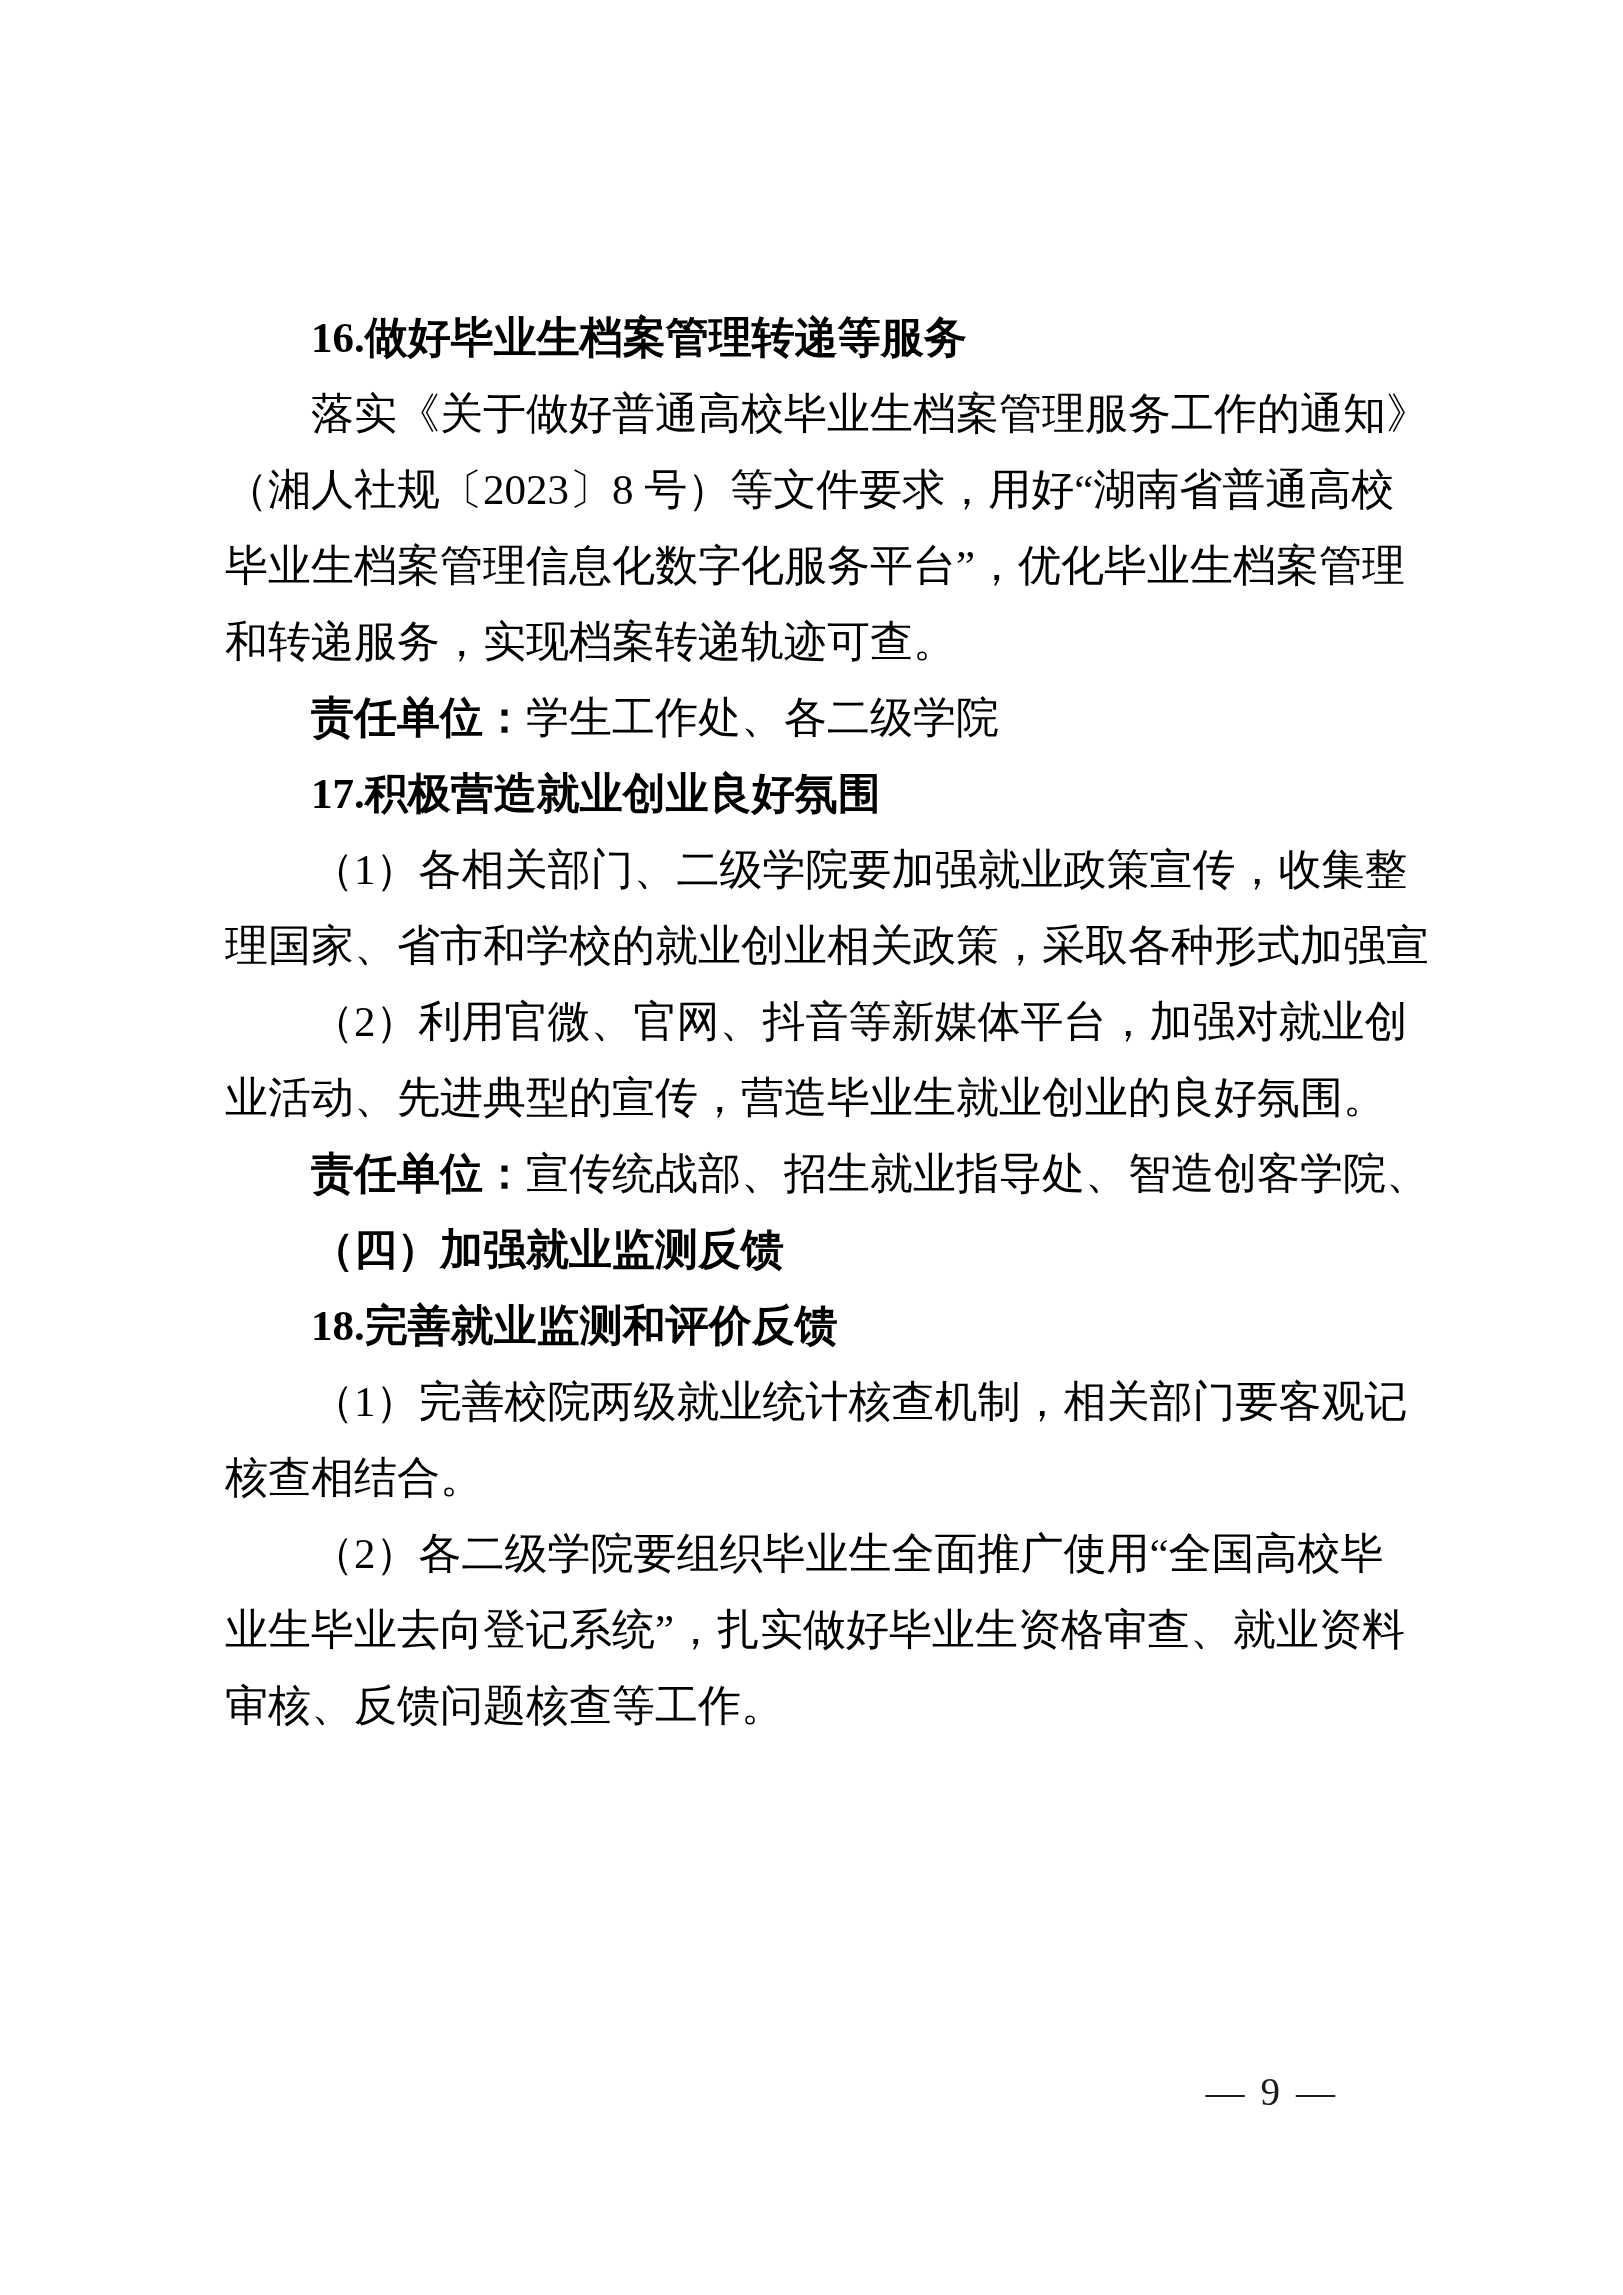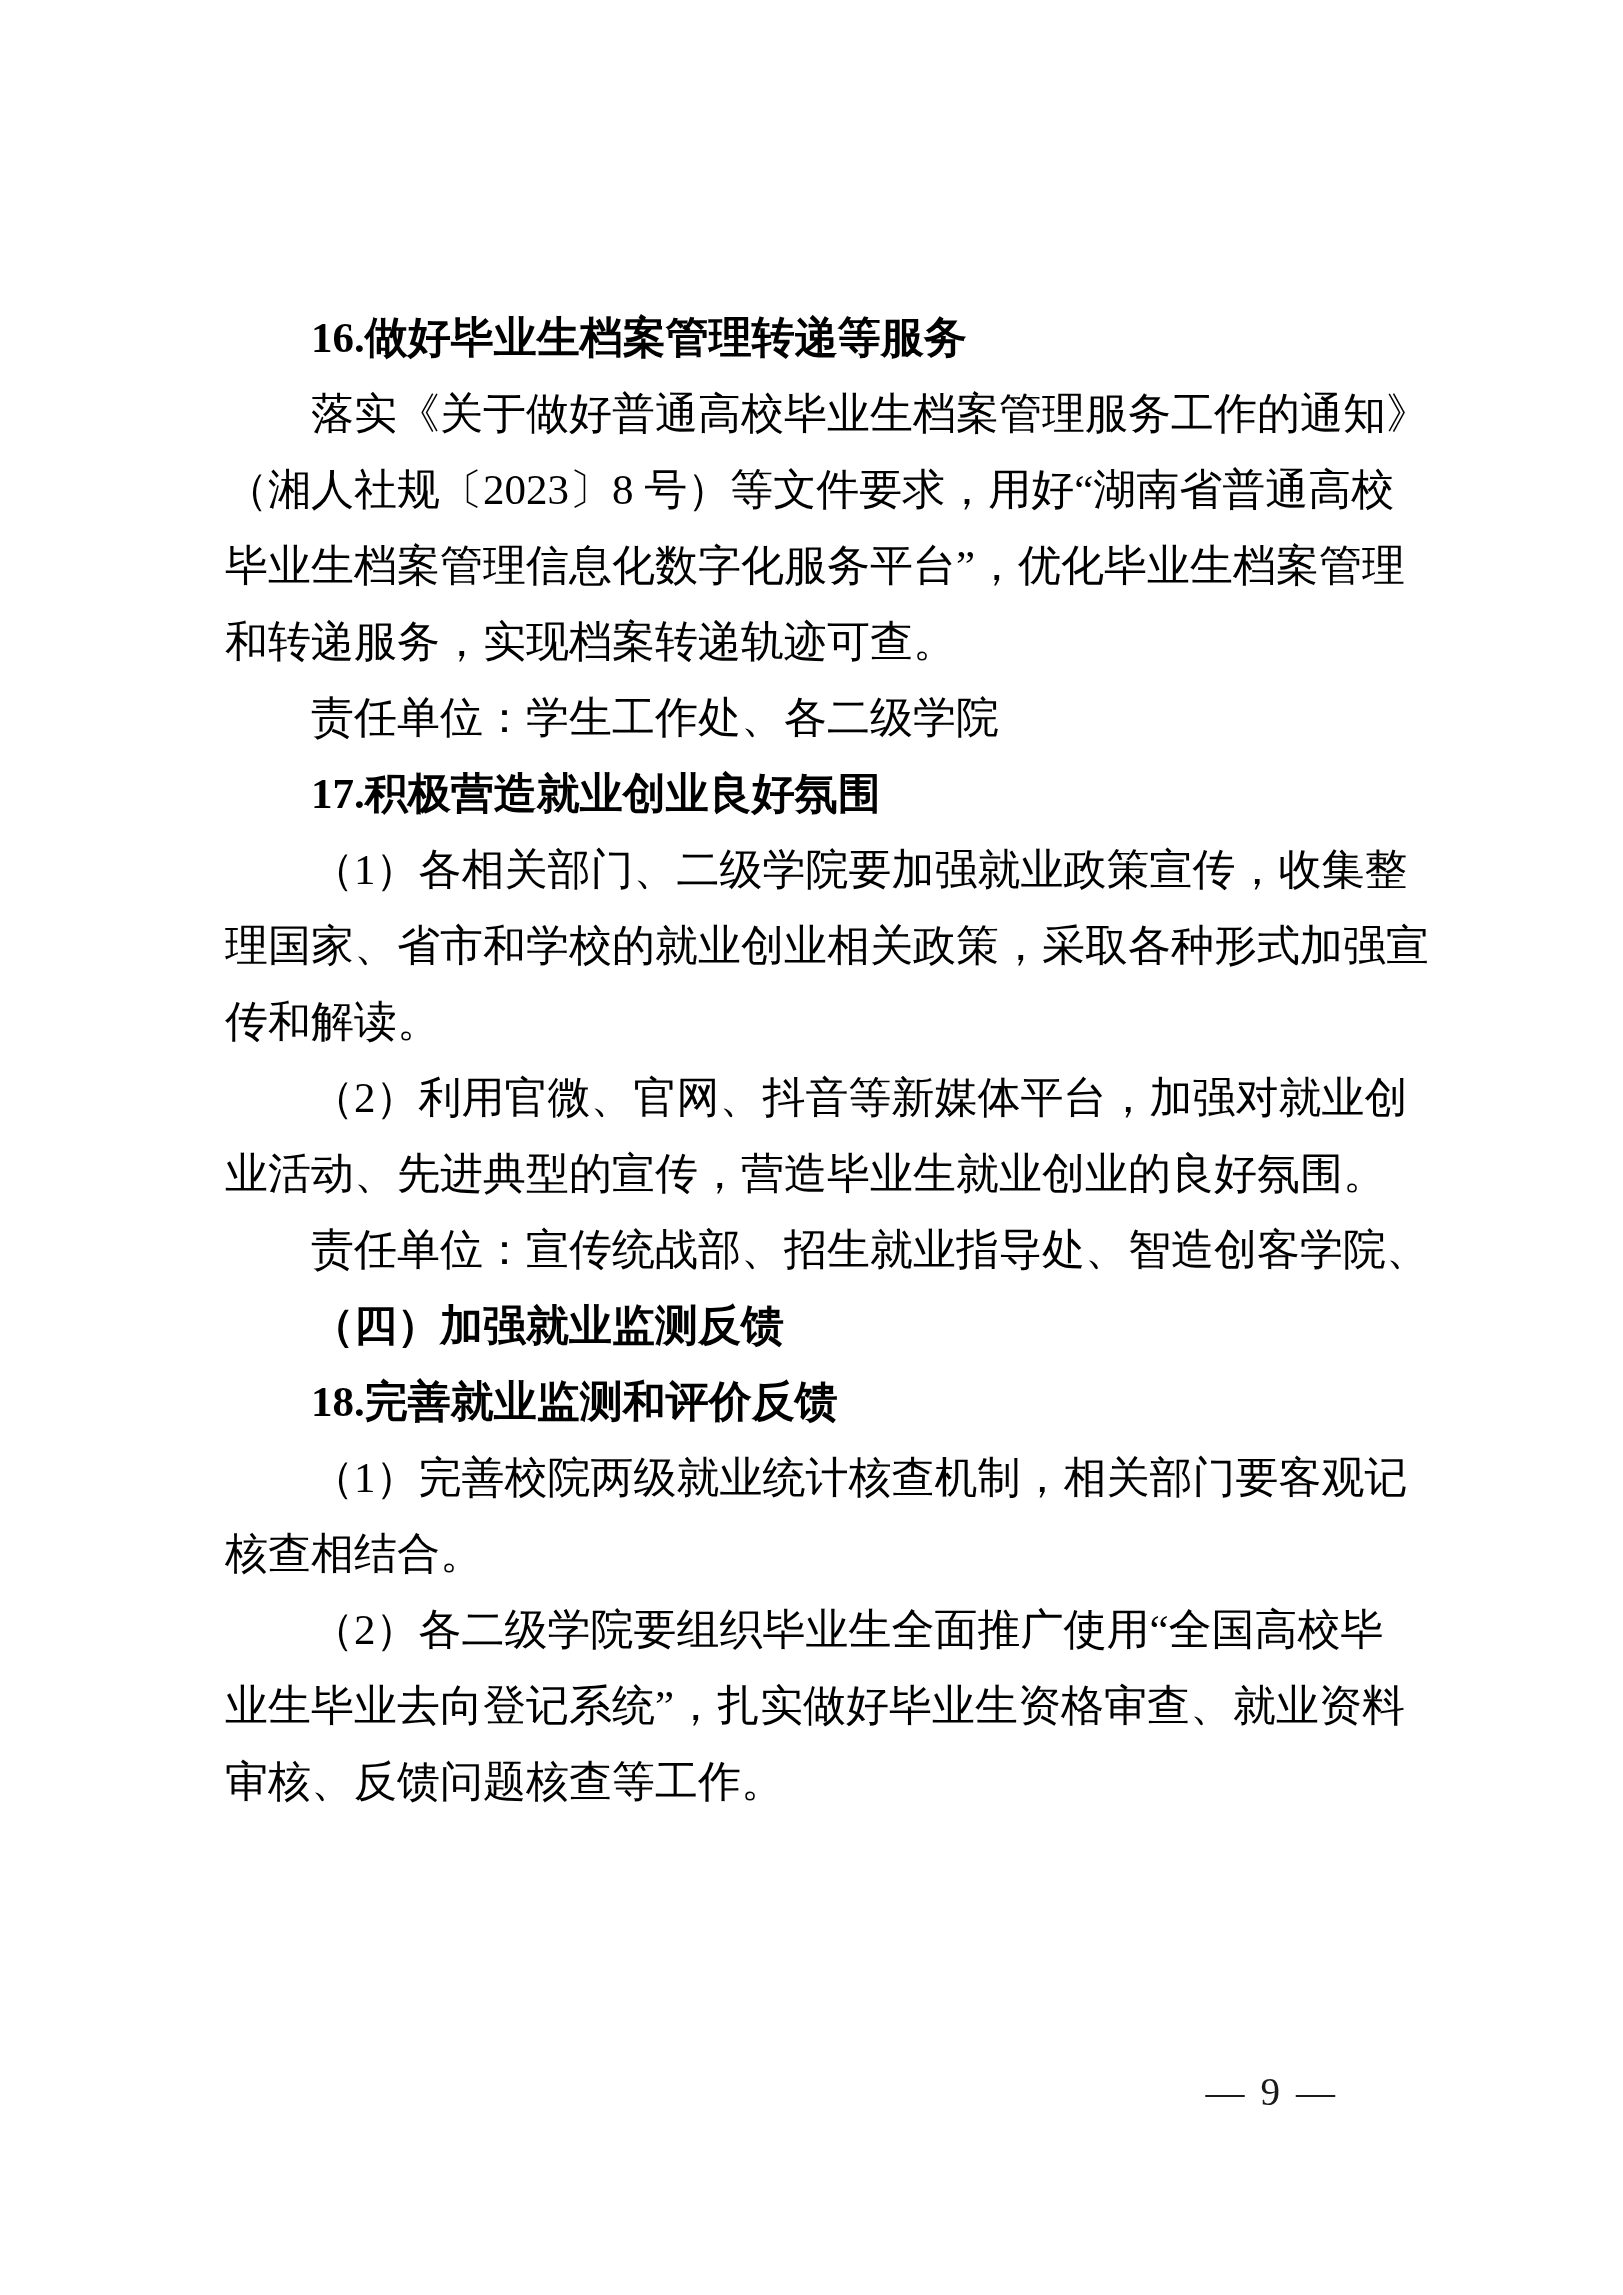--- a/index.html
+++ b/index.html
@@ -16,21 +16,21 @@
   }
   .line{
     font-size:43px;
     line-height:76px;
     white-space:nowrap;
     font-family:"Liberation Serif","DejaVu Serif",serif;
   }
   .indent{padding-left:86px;}
   .heading{font-weight:700;}
   .subheading{font-weight:700;}
-  .lead{font-weight:400;margin-top:20px;}
+  .lead{font-weight:700;margin-top:20px;}
   .footer{
     position:absolute;
     top:2066px;right:285px;
     font-size:39px;line-height:51px;
     font-family:"Liberation Serif","DejaVu Serif",serif;
     color:#1a1a1a;
     letter-spacing:3.1px;
     white-space:nowrap;
   }
 </style>
@@ -41,21 +41,20 @@
   <div class="content">
     <div class="line heading indent">16.做好毕业生档案管理转递等服务</div>
     <div class="line indent">落实《关于做好普通高校毕业生档案管理服务工作的通知》</div>
     <div class="line">（湘人社规〔2023〕8 号）等文件要求，用好“湖南省普通高校</div>
     <div class="line">毕业生档案管理信息化数字化服务平台”，优化毕业生档案管理</div>
     <div class="line">和转递服务，实现档案转递轨迹可查。</div>
     <div class="line indent"><span class="lead">责任单位：</span><span>学生工作处、各二级学院</span></div>
     <div class="line heading indent">17.积极营造就业创业良好氛围</div>
     <div class="line indent">（1）各相关部门、二级学院要加强就业政策宣传，收集整</div>
     <div class="line">理国家、省市和学校的就业创业相关政策，采取各种形式加强宣</div>
-    <div class="line">传和解读。</div>
     <div class="line indent">（2）利用官微、官网、抖音等新媒体平台，加强对就业创</div>
     <div class="line">业活动、先进典型的宣传，营造毕业生就业创业的良好氛围。</div>
     <div class="line indent"><span class="lead">责任单位：</span><span>宣传统战部、招生就业指导处、智造创客学院、</span></div>
     <div class="line subheading indent">（四）加强就业监测反馈</div>
     <div class="line heading indent">18.完善就业监测和评价反馈</div>
     <div class="line indent">（1）完善校院两级就业统计核查机制，相关部门要客观记</div>
     <div class="line">核查相结合。</div>
     <div class="line indent">（2）各二级学院要组织毕业生全面推广使用“全国高校毕</div>
     <div class="line">业生毕业去向登记系统”，扎实做好毕业生资格审查、就业资料</div>
     <div class="line">审核、反馈问题核查等工作。</div>

